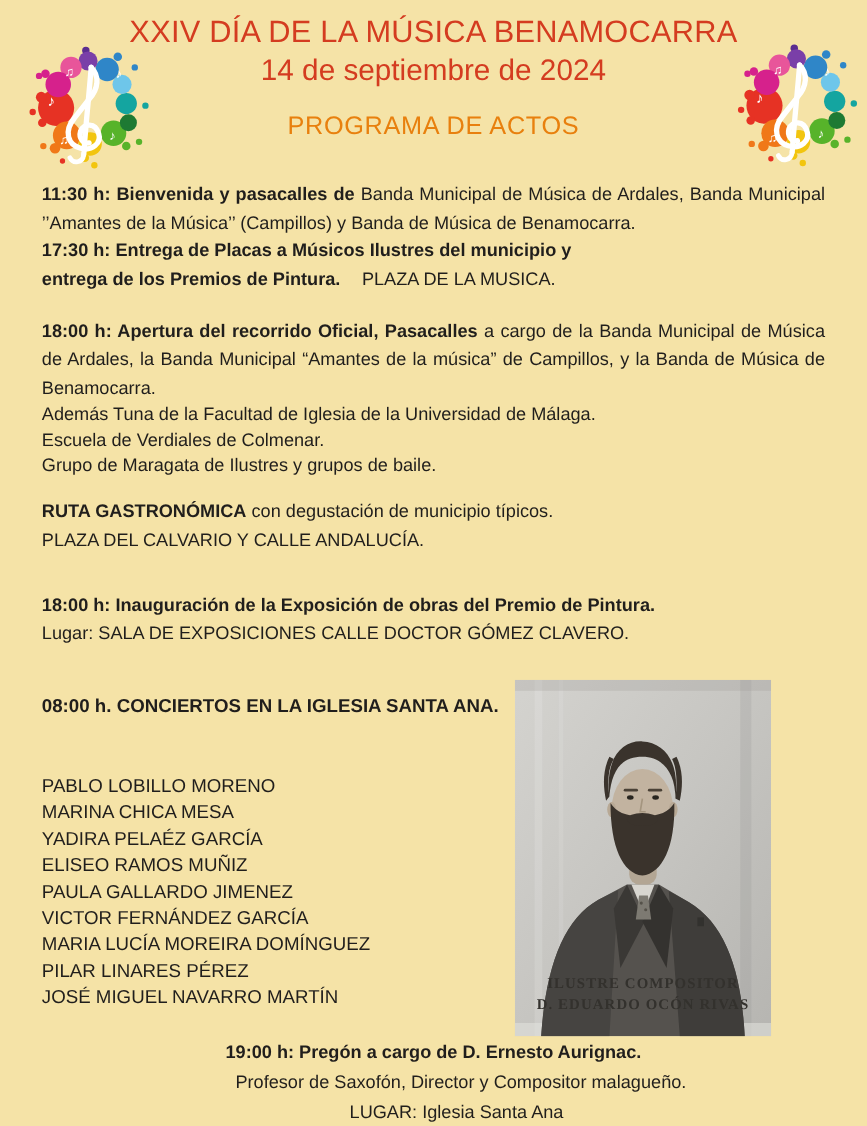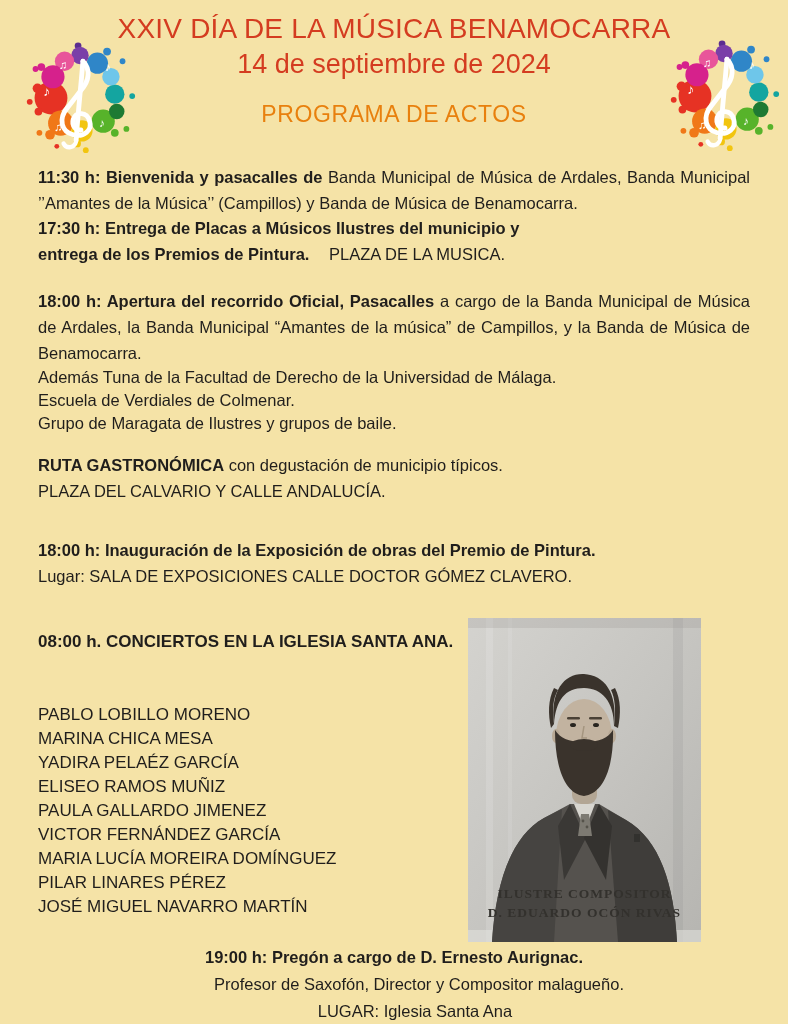--- a/index.html
+++ b/index.html
@@ -116,21 +116,21 @@
     <span class="gap">PLAZA DE LA MUSICA.</span>
   </div>
 </div>
 
 <div id="p1800a" class="abs body-block">
   <div class="just">
     <span class="b">18:00 h: Apertura del recorrido Oficial, Pasacalles</span>
     <span>a cargo de la Banda Municipal de Música de Ardales, la Banda Municipal “Amantes de la música” de Campillos, y la Banda de Música de Benamocarra.</span>
   </div>
   <div class="extras">
-    <div>Además Tuna de la Facultad de Derecho de la Universidad de Málaga.</div>
+    <div>Además Tuna de la Facultad de Iglesia de la Universidad de Málaga.</div>
     <div>Escuela de Verdiales de Colmenar.</div>
     <div>Grupo de Maragata de Ilustres y grupos de baile.</div>
   </div>
 </div>
 
 <div id="ruta" class="abs body-block">
   <div>
     <span class="b">RUTA GASTRONÓMICA</span>
     <span>con degustación de municipio típicos.</span>
   </div>

